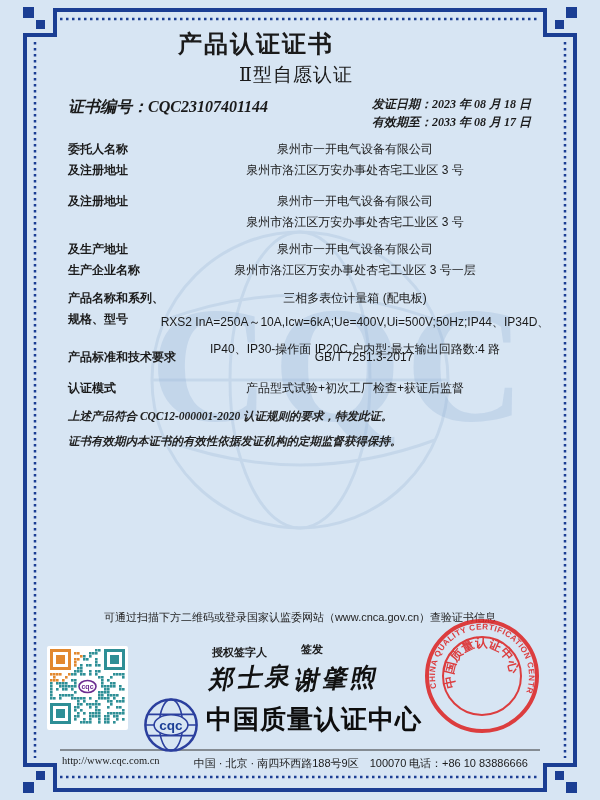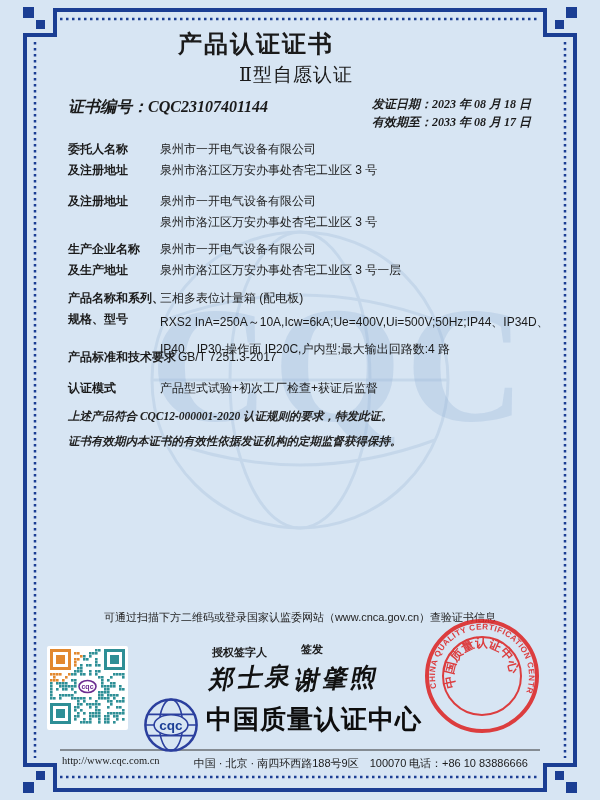--- a/index.html
+++ b/index.html
@@ -24,21 +24,21 @@
   }
   
   .title{top:28px;left:0;width:488px;text-align:center;font-size:24px;font-weight:bold;letter-spacing:2px;padding-left:12px;}
   .subtitle{top:62px;left:8px;width:576px;text-align:center;font-size:19px;letter-spacing:1px;font-family:"Liberation Serif","DejaVu Serif",serif;}
   .kai{font-family:"Liberation Serif","DejaVu Serif",serif;font-style:italic;font-weight:bold;}
   .cert-no{top:97px;left:68px;font-size:16px;}
   .dates{top:95px;left:372px;font-size:12px;line-height:18px;}
   
   .frow{left:68px;width:482px;display:flex;}
   .flabel{width:92px;flex:none;font-weight:bold;font-size:12px;line-height:21px;white-space:nowrap;}
-  .fvalue{flex:1;font-size:12px;line-height:21px;}
+  .fvalue{flex:1;font-size:12px;line-height:21px;text-align:center;}
   .fvalue .wrapline{line-height:27px;}
   
   .statements{top:404px;left:68px;width:470px;font-size:11.5px;line-height:25px;color:#222;}
   .verify-note{top:610px;left:0;width:600px;text-align:center;font-size:11px;color:#222;}
   
   .sig-label{font-size:11px;font-weight:bold;}
   .sig-name{
     font-family:"Liberation Serif","DejaVu Serif",serif;
     font-style:italic;font-weight:bold;font-size:25px;color:#111;
     transform:rotate(-3deg);letter-spacing:3px;
@@ -117,22 +117,22 @@
       <div>及注册地址</div>
     </div>
     <div class="fvalue">
       <div>泉州市一开电气设备有限公司</div>
       <div>泉州市洛江区万安办事处杏宅工业区 3 号</div>
     </div>
   </div>
 
   <div class="abs frow" style="top:239px">
     <div class="flabel">
+      <div>及生产地址</div>
       <div>生产企业名称</div>
-      <div>及生产地址</div>
     </div>
     <div class="fvalue">
       <div>泉州市一开电气设备有限公司</div>
       <div>泉州市洛江区万安办事处杏宅工业区 3 号一层</div>
     </div>
   </div>
 
   <div class="abs frow" style="top:288px">
     <div class="flabel">
       <div>产品名称和系列、</div>

